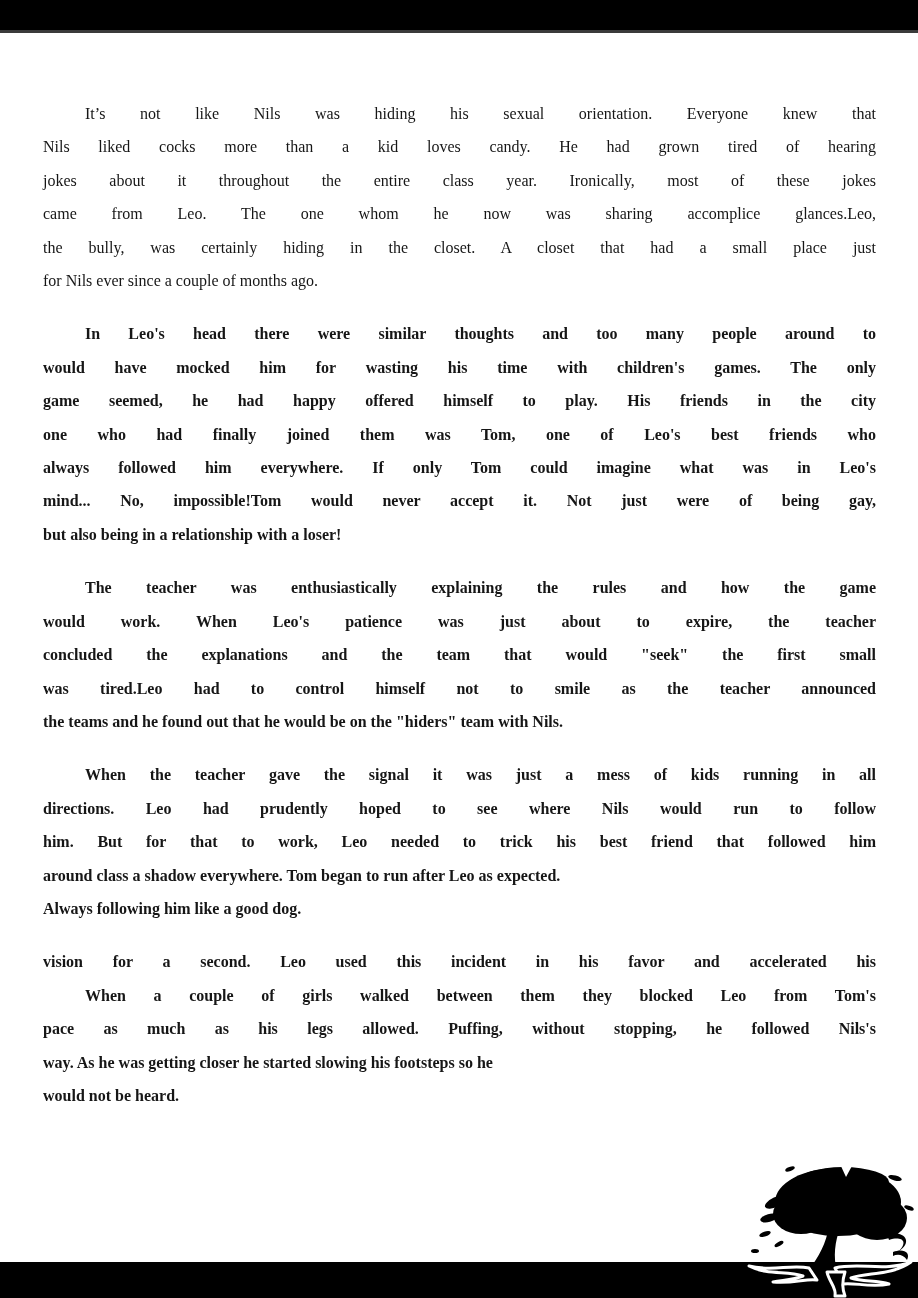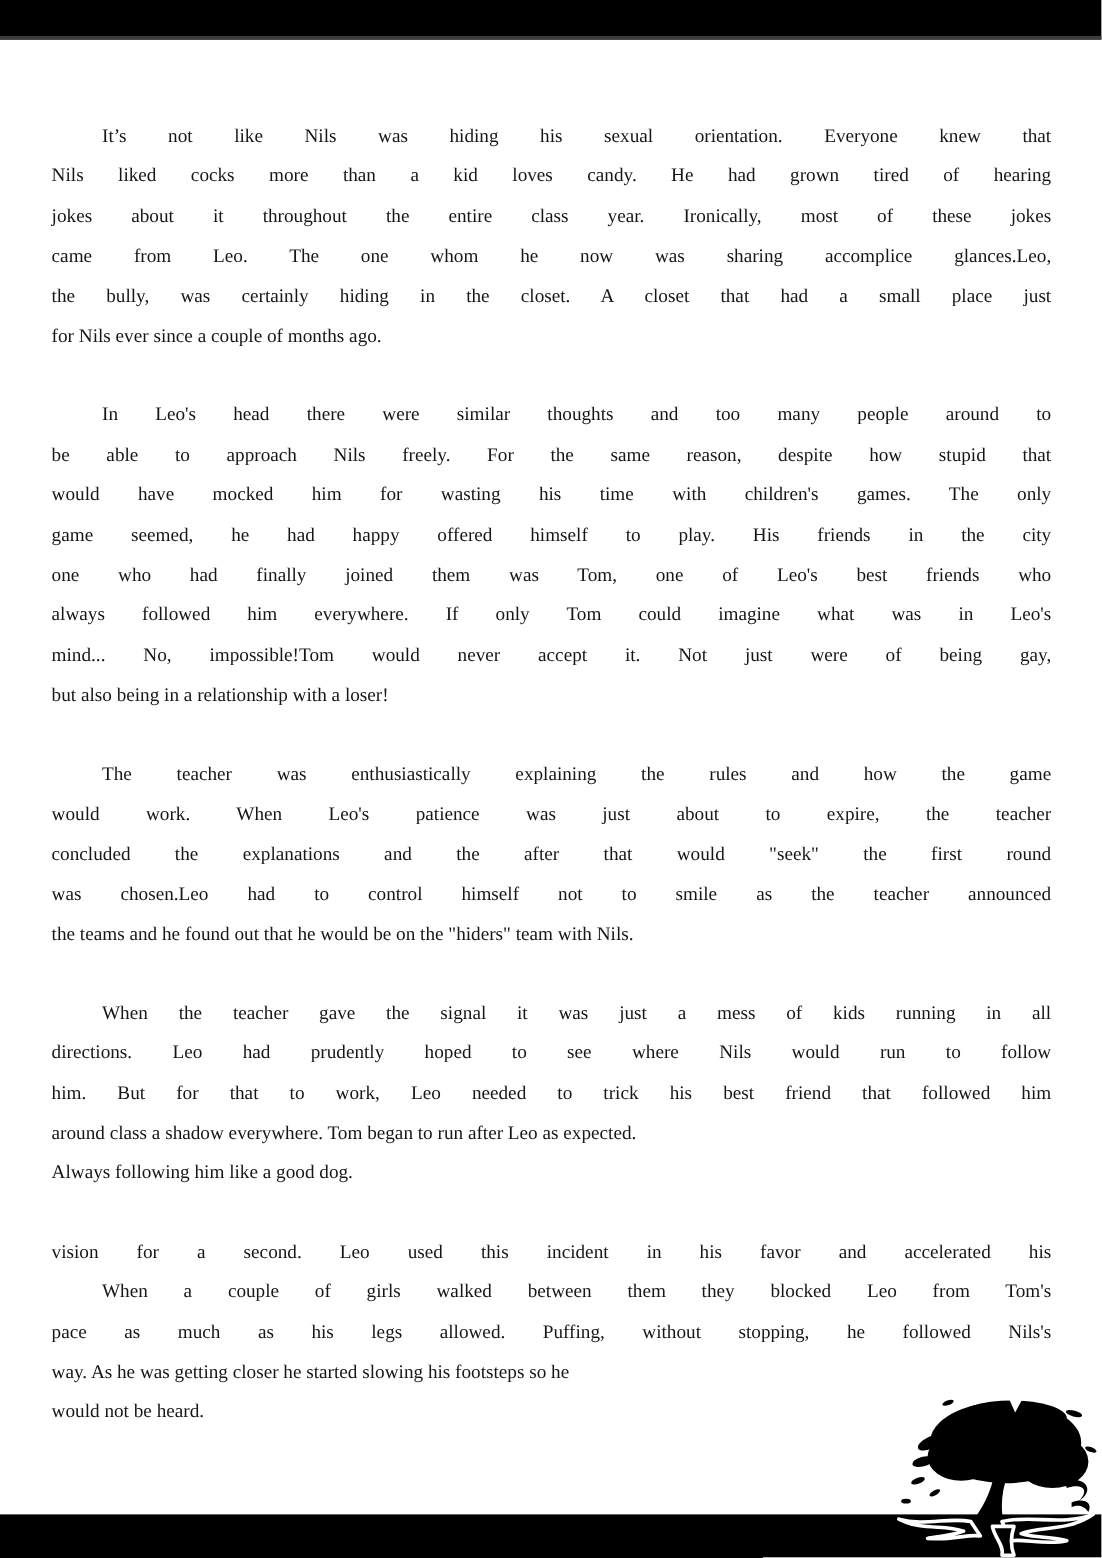--- a/index.html
+++ b/index.html
@@ -28,21 +28,21 @@
   }
   .story {
     position: absolute;
     top: 97px;
     left: 43px;
     width: 833px;
     color: #161616;
     z-index: 2;
   }
   .para { margin: 0; }
-  .para + .para { margin-top: 32px; }
+  .para + .para { margin-top: 20px; font-weight: bold; }
   .line {
     font-size: 16px;
     line-height: 33.4px;
     letter-spacing: 0px;
     text-align: justify;
     text-align-last: justify;
     white-space: nowrap;
   }
   .line.first { text-indent: 42px; }
   .line.nj {
@@ -68,33 +68,32 @@
     <div class="para">
       <div class="line first">It’s not like Nils was hiding his sexual orientation. Everyone knew that</div>
       <div class="line">Nils liked cocks more than a kid loves candy. He had grown tired of hearing</div>
       <div class="line">jokes about it throughout the entire class year. Ironically, most of these jokes</div>
       <div class="line">came from Leo. The one whom he now was sharing accomplice glances.Leo,</div>
       <div class="line">the bully, was certainly hiding in the closet. A closet that had a small place just</div>
       <div class="line nj">for Nils ever since a couple of months ago.</div>
     </div>
     <div class="para">
       <div class="line first">In Leo's head there were similar thoughts and too many people around to</div>
-      <div class="line">be able to approach Nils freely. For the same reason, despite how stupid that</div>
       <div class="line">would have mocked him for wasting his time with children's games. The only</div>
       <div class="line">game seemed, he had happy offered himself to play. His friends in the city</div>
       <div class="line">one who had finally joined them was Tom, one of Leo's best friends who</div>
       <div class="line">always followed him everywhere. If only Tom could imagine what was in Leo's</div>
       <div class="line">mind... No, impossible!Tom would never accept it. Not just were of being gay,</div>
       <div class="line nj">but also being in a relationship with a loser!</div>
     </div>
     <div class="para">
       <div class="line first">The teacher was enthusiastically explaining the rules and how the game</div>
       <div class="line">would work. When Leo's patience was just about to expire, the teacher</div>
-      <div class="line">concluded the explanations and the after that would "seek" the first round</div>
-      <div class="line">was chosen.Leo had to control himself not to smile as the teacher announced</div>
+      <div class="line">concluded the explanations and the team that would "seek" the first small</div>
+      <div class="line">was tired.Leo had to control himself not to smile as the teacher announced</div>
       <div class="line nj">the teams and he found out that he would be on the "hiders" team with Nils.</div>
     </div>
     <div class="para">
       <div class="line first">When the teacher gave the signal it was just a mess of kids running in all</div>
       <div class="line">directions. Leo had prudently hoped to see where Nils would run to follow</div>
       <div class="line">him. But for that to work, Leo needed to trick his best friend that followed him</div>
       <div class="line nj">around class a shadow everywhere. Tom began to run after Leo as expected.</div>
       <div class="line nj">Always following him like a good dog.</div>
     </div>
     <div class="para">

